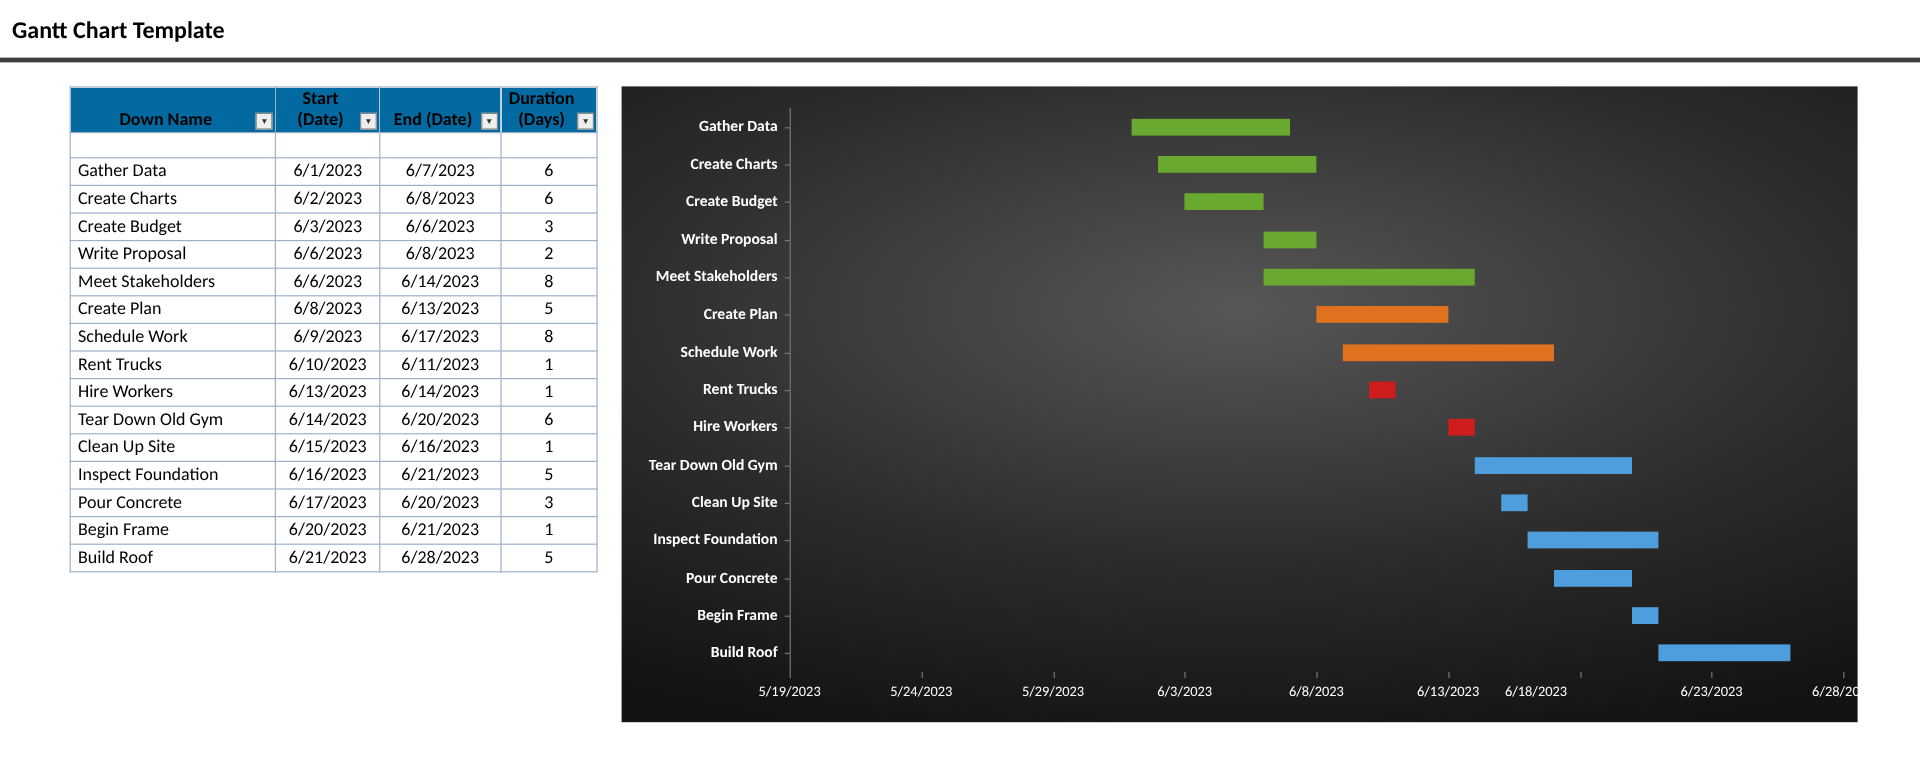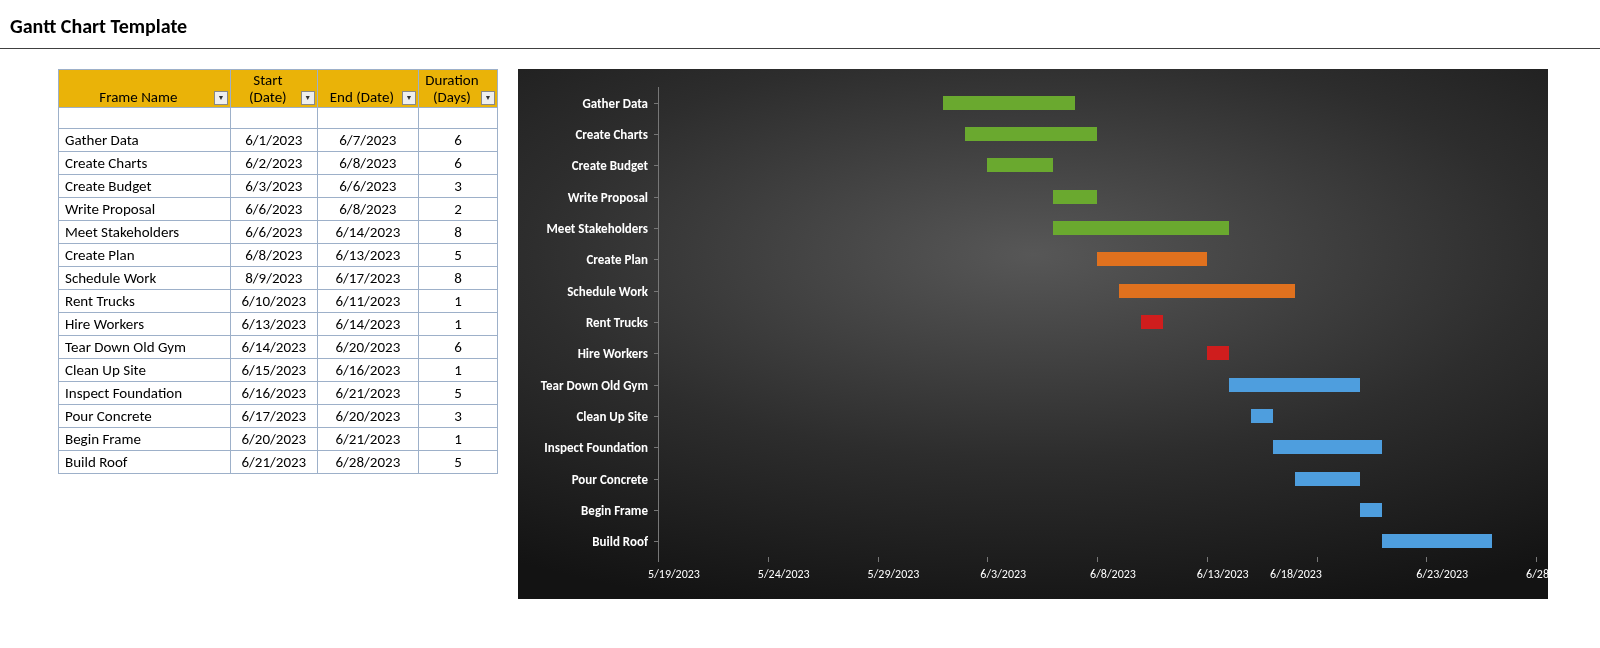--- a/index.html
+++ b/index.html
@@ -6,21 +6,21 @@
   body {
     margin: 0;
     font-family: Calibri, "Segoe UI", Arial, sans-serif;
     font-size: 14px;
     color: #000;
     background: #fff;
     width: 1600px;
   }
   .header {
     padding: 14px 10px 10px 10px;
-    border-bottom: 1px solid #404040;
+    border-bottom: 4px solid #404040;
     display: flex;
     align-items: flex-start;
   }
   .header-left { flex: 0 0 530px; }
   .title {
     font-size: 20px;
     font-weight: bold;
   }
   .subtitle {
     font-size: 17px;
@@ -66,23 +66,23 @@
   }
   table.task-table th, table.task-table td {
     border: 1px solid #9db0c9;
     padding: 2px 6px;
     height: 21px;
     text-align: left;
     white-space: nowrap;
   }
   table.task-table th {
     text-align: center;
-    font-weight: normal;
+    font-weight: bold;
     position: relative;
-    background: #eab308;
+    background: #0369a1;
     vertical-align: bottom;
     padding-right: 18px;
   }
   .th-inner { line-height: 1.1; }
   .filter-btn {
     position: absolute;
     right: 2px;
     bottom: 2px;
     width: 14px;
     height: 14px;
@@ -152,21 +152,20 @@
     height: 5px;
     background: #777;
   }
   .x-label {
     position: absolute;
     top: 10px;
     transform: translateX(-50%);
     font-size: 12px;
     color: #fff;
     white-space: nowrap;
-    margin-left: 16px;
   }
   .bar {
     position: absolute;
     height: 14px;
     border-radius: 0;
   }
 </style>
 </head>
 <body>
 
@@ -175,21 +174,21 @@
     <div class="title">Gantt Chart Template</div>
   </div>
 </div>
 
 <div class="content">
   <div class="table-wrap">
     <table class="task-table">
       <thead>
         <tr>
           <th style="width:170px">
-            <div class="th-inner"><span>Frame Name</span></div>
+            <div class="th-inner"><span>Down Name</span></div>
             <div class="filter-btn">▼</div>
           </th>
           <th style="width:86px">
             <div class="th-inner">
               <span>Start</span><br>
               <span>(Date)</span>
             </div>
             <div class="filter-btn">▼</div>
           </th>
           <th style="width:100px">
@@ -243,21 +242,21 @@
             <td class="center">8</td>
           </tr>
           <tr>
             <td>Create Plan</td>
             <td class="center">6/8/2023</td>
             <td class="center">6/13/2023</td>
             <td class="center">5</td>
           </tr>
           <tr>
             <td>Schedule Work</td>
-            <td class="center">8/9/2023</td>
+            <td class="center">6/9/2023</td>
             <td class="center">6/17/2023</td>
             <td class="center">8</td>
           </tr>
           <tr>
             <td>Rent Trucks</td>
             <td class="center">6/10/2023</td>
             <td class="center">6/11/2023</td>
             <td class="center">1</td>
           </tr>
           <tr>

